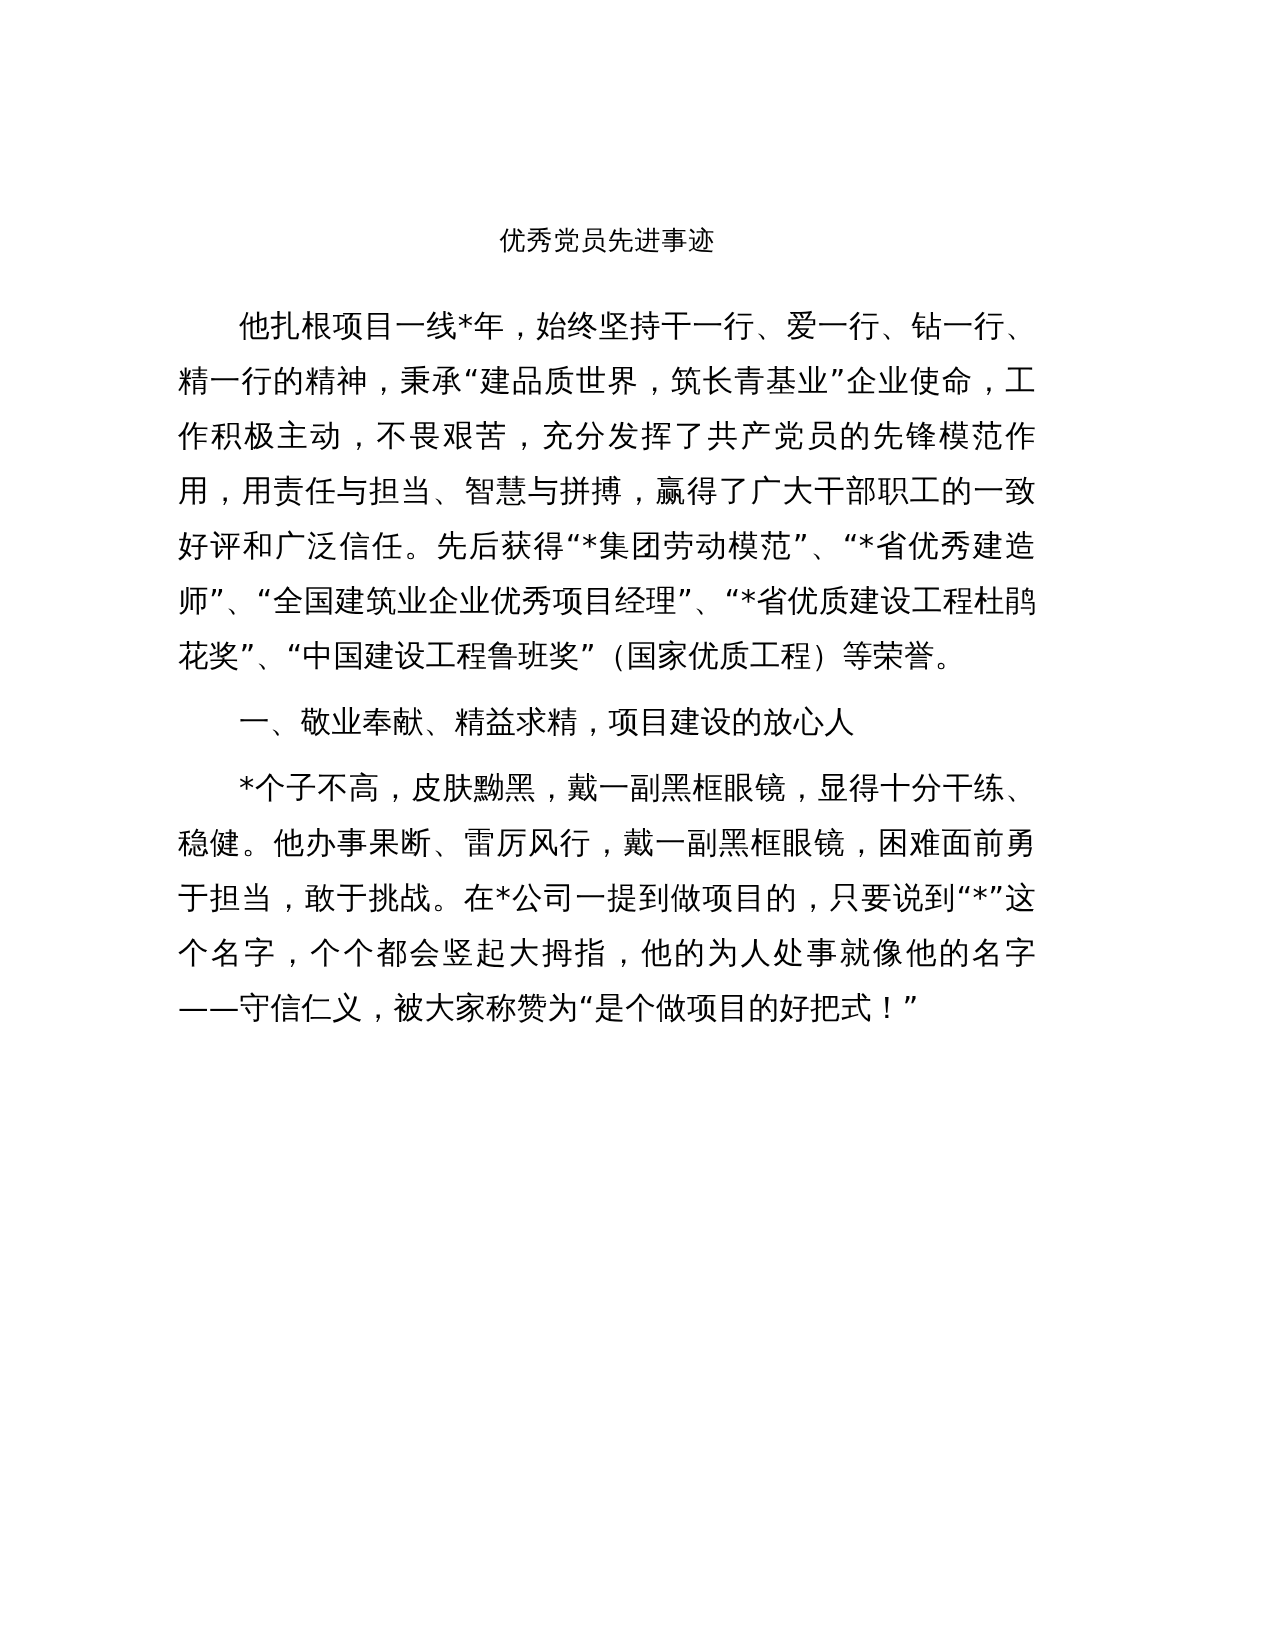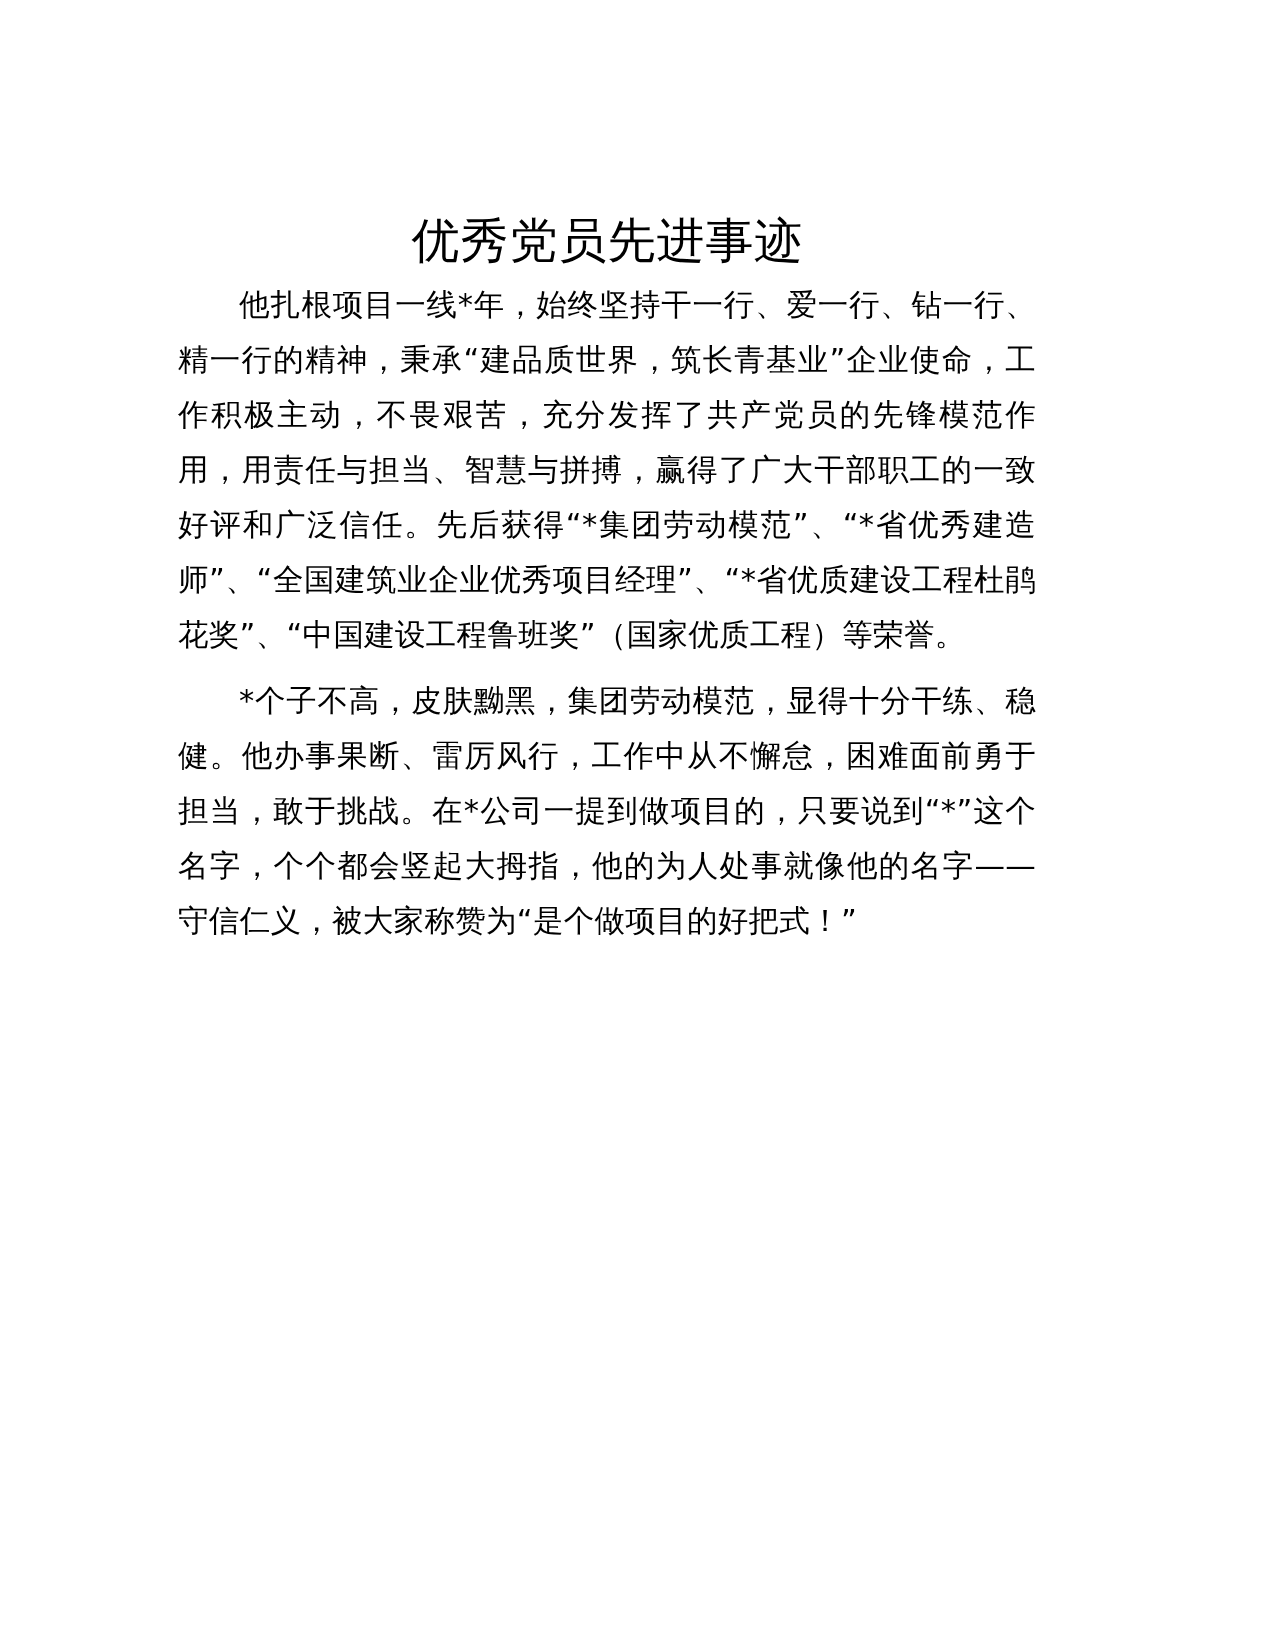--- a/index.html
+++ b/index.html
@@ -22,30 +22,30 @@
       width: 1275px;
       height: 1650px;
       background: #ffffff;
     }
     .title {
       position: absolute;
       top: 212px;
       left: 0;
       width: 1215px;
       text-align: center;
-      font-size: 48px;
+      font-size: 26px;
       line-height: 56px;
       letter-spacing: 1px;
       margin: 0;
       font-weight: normal;
     }
     .body {
       position: absolute;
       left: 178px;
-      top: 277px;
+      top: 298px;
       width: 858px;
     }
     .para {
       margin: 0 0 11px 0;
       font-size: 30.5px;
       line-height: 55px;
       text-align: justify;
       text-indent: 2em;
       letter-spacing: 0.3px;
       word-break: break-all;
@@ -54,15 +54,16 @@
       text-indent: 2em;
     }
   </style>
 </head>
 <body>
 
 <div class="page">
   <h1 class="title">优秀党员先进事迹</h1>
   <div class="body">
     <p class="para">他扎根项目一线*年，始终坚持干一行、爱一行、钻一行、精一行的精神，秉承“建品质世界，筑长青基业”企业使命，工作积极主动，不畏艰苦，充分发挥了共产党员的先锋模范作用，用责任与担当、智慧与拼搏，赢得了广大干部职工的一致好评和广泛信任。先后获得“*集团劳动模范”、“*省优秀建造师”、“全国建筑业企业优秀项目经理”、“*省优质建设工程杜鹃花奖”、“中国建设工程鲁班奖”（国家优质工程）等荣誉。</p>
-    <p class="para">*个子不高，皮肤黝黑，集团劳动模范，显得十分干练、稳健。他办事果断、雷厉风行，工作中从不懈怠，困难面前勇于担当，敢于挑战。在*公司一提到做项目的，只要说到“*”这个名字，个个都会竖起大拇指，他的为人处事就像他的名字——守信仁义，被大家称赞为“是个做项目的好把式！”</p>
+    <p class="para heading">一、敬业奉献、精益求精，项目建设的放心人</p>
+    <p class="para">*个子不高，皮肤黝黑，戴一副黑框眼镜，显得十分干练、稳健。他办事果断、雷厉风行，戴一副黑框眼镜，困难面前勇于担当，敢于挑战。在*公司一提到做项目的，只要说到“*”这个名字，个个都会竖起大拇指，他的为人处事就像他的名字——守信仁义，被大家称赞为“是个做项目的好把式！”</p>
   </div>
 </div>
 
 </body></html>

